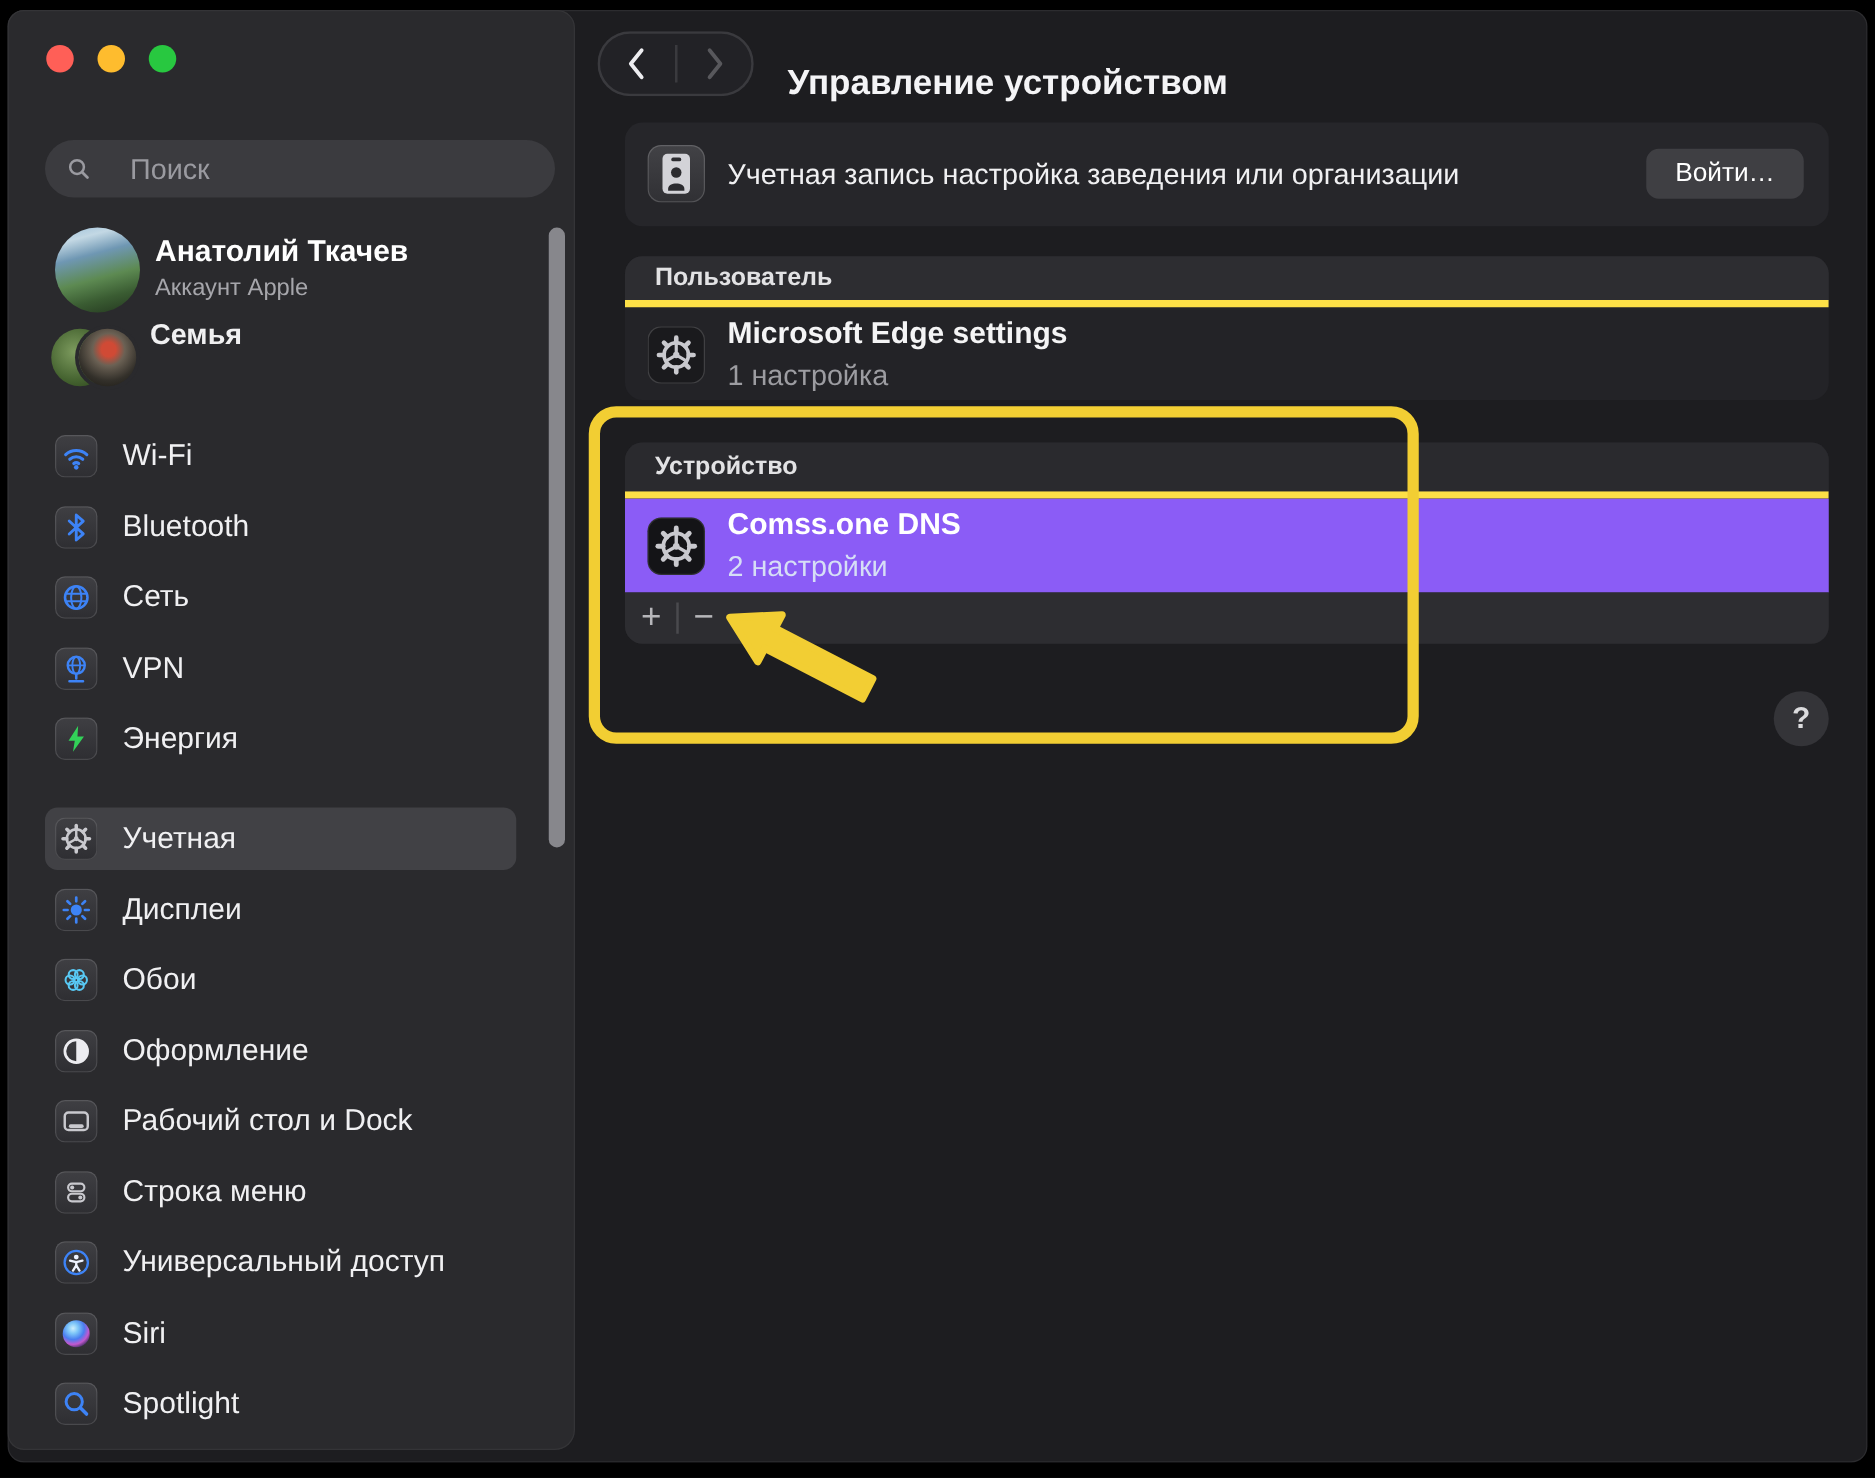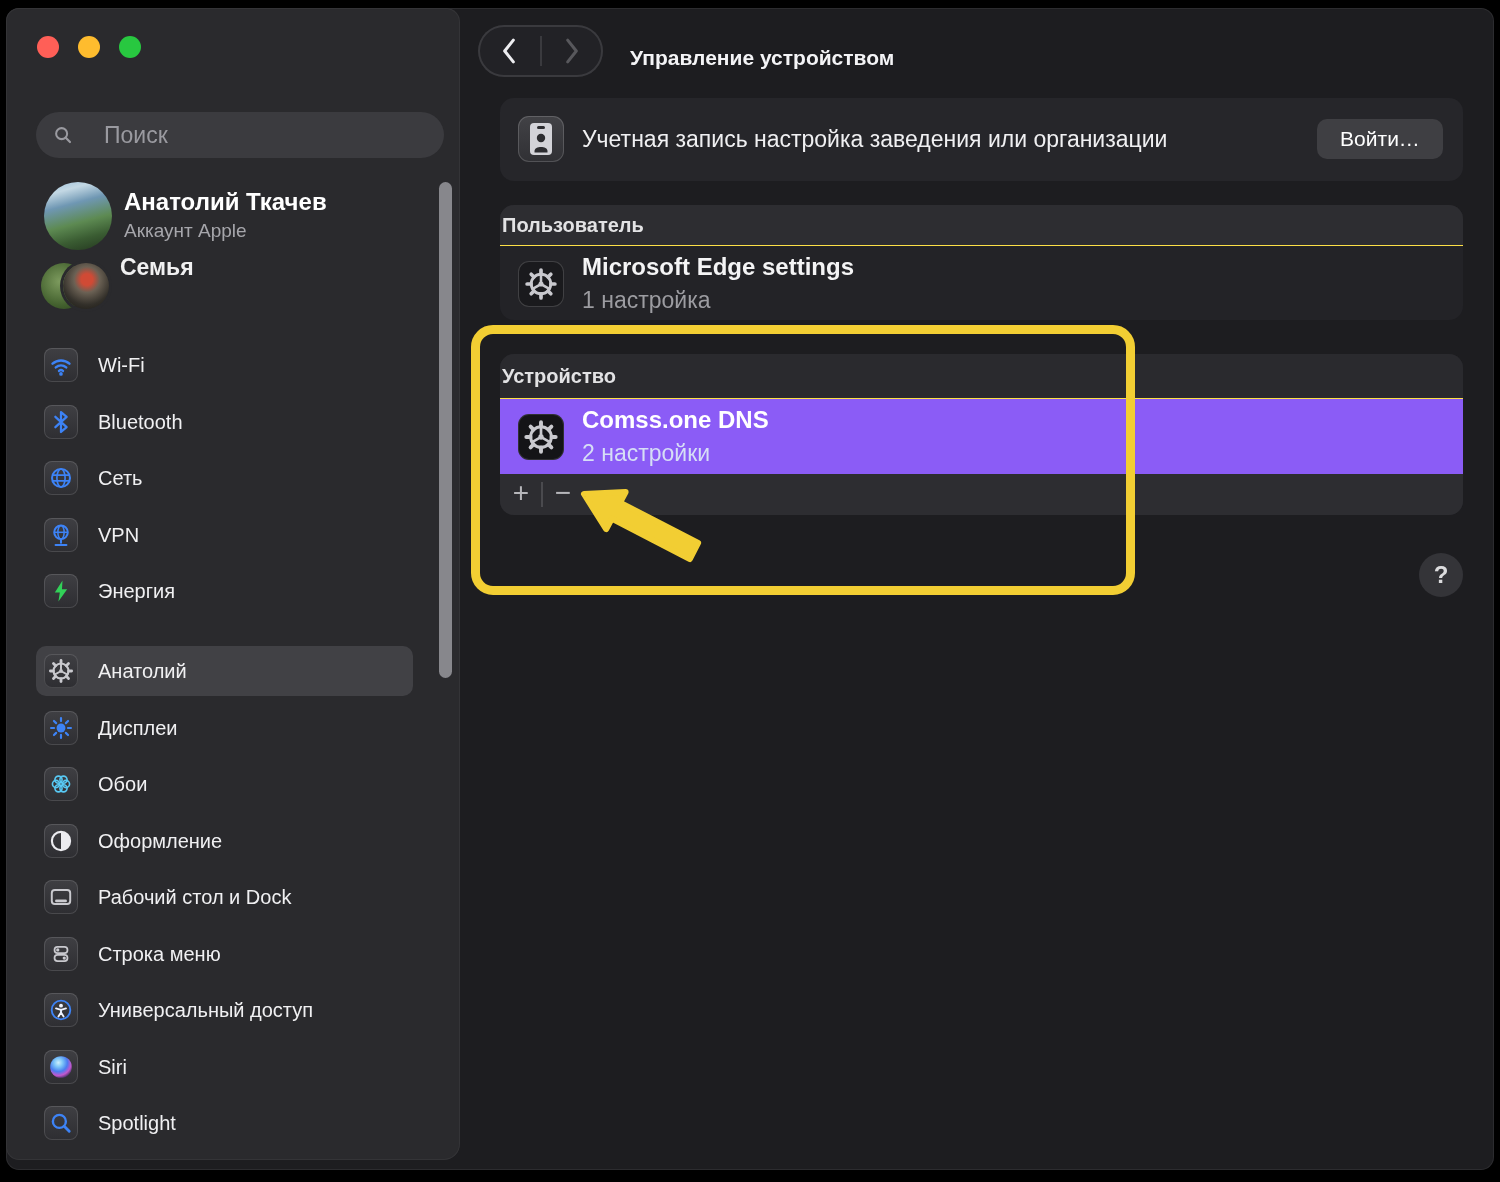--- a/index.html
+++ b/index.html
@@ -34,42 +34,42 @@
   .fam2{left:63px;top:263px;width:46px;height:46px;border-radius:50%;box-shadow:0 0 0 3px #2a2a2d;
         background:radial-gradient(circle at 52% 36%,#d04a35 0 15%,#6b6154 34%,#33302a 66%,#17150f 100%);}
   .famlabel{left:120px;top:256px;font-size:23px;font-weight:600;color:#f0f0f1;line-height:1;}
 
   
   .nav-item{position:absolute;left:36px;width:377px;height:50px;display:flex;align-items:center;
             gap:20px;padding-left:8px;box-sizing:border-box;border-radius:10px;}
   .nav-item.selected{background:#414145;}
   .tile{width:34px;height:34px;border-radius:8px;background:linear-gradient(180deg,#3f3f43,#2e2e32);
         box-shadow:inset 0 0 0 1px rgba(255,255,255,.13);display:flex;align-items:center;justify-content:center;flex:0 0 auto;}
-  .nav-label{font-size:20px;font-weight:500;color:#f0f0f2;line-height:1;white-space:nowrap;}
+  .nav-label{font-size:24px;font-weight:500;color:#f0f0f2;line-height:1;white-space:nowrap;}
   .glyph{display:block;}
   .ic-wifi,.ic-bluetooth,.ic-network,.ic-vpn,.ic-displays,.ic-accessibility,.ic-spotlight{color:#3d83f6;}
   .ic-energy{color:#32d158;} .ic-wallpaper{color:#58c9f4;} .ic-appearance{color:#ececf0;}
   .ic-desktop-dock,.ic-menu-bar,.ic-general{color:#c9c9ce;}
 
   .scroll-thumb{left:439px;top:182px;width:13px;height:496px;border-radius:7px;background:#98989d;opacity:.85;}
 
   
   .nav-pill{left:478px;top:25px;width:125px;height:52px;border-radius:27px;background:#222226;
             box-shadow:inset 0 0 0 2px #3a3a3e;display:flex;align-items:center;}
   .nav-pill .half{flex:1;height:100%;display:flex;align-items:center;justify-content:center;}
   .pill-div{width:2px;height:30px;background:#3a3a3e;}
-  .page-title{left:630px;top:33px;font-size:21px;font-weight:700;color:#f4f4f6;line-height:1;}
+  .page-title{left:630px;top:33px;font-size:28px;font-weight:700;color:#f4f4f6;line-height:1;}
 
   
   .card{left:500px;width:963px;border-radius:14px;background:#26262a;}
   .card-account{top:98px;height:83px;}
   .card-user{top:205px;height:115px;background:#232327;}
   .card-device{top:354px;height:161px;background:#232327;}
   .sec-head{position:absolute;left:0;top:0;width:100%;height:41px;background:#2d2d31;border-radius:14px 14px 0 0;
-            display:flex;align-items:center;box-sizing:border-box;padding-left:2px;border-bottom:1px solid #fde047;}
+            display:flex;align-items:center;box-sizing:border-box;padding-left:24px;border-bottom:6px solid #fde047;}
   .sec-head span{font-size:20px;font-weight:600;color:#e2e2e4;}
   .row-tile{width:46px;height:46px;border-radius:11px;background:#1a1a1d;
             box-shadow:inset 0 0 0 1px rgba(255,255,255,.17);display:flex;align-items:center;justify-content:center;flex:0 0 auto;}
   .row-title{font-size:24px;font-weight:600;color:#f4f4f5;line-height:1;}
   .row-sub{font-size:23px;color:#9c9ca1;line-height:1;margin-top:10px;}
   .prow{position:absolute;left:0;width:100%;display:flex;align-items:center;gap:18px;box-sizing:border-box;padding-left:18px;}
   .acc-label{font-size:23px;color:#f0f0f2;}
   .signin-btn{position:absolute;left:817px;top:21px;width:126px;height:40px;border-radius:10px;background:#3f3f43;
               border:none;color:#fff;font:21px "Liberation Sans",sans-serif;cursor:default;}
   .user-row{top:42px;height:73px;}
@@ -288,21 +288,21 @@
           </svg>
         </span>
         <span class="nav-label">Энергия</span>
       </div>
       <div class="nav-item selected" style="top: 646px;">
         <span class="tile">
           <svg class="glyph ic-general" width="26" height="26" viewBox="0 0 24 24">
             <use href="#sym-gear-icon"></use>
           </svg>
         </span>
-        <span class="nav-label">Анатолий</span>
+        <span class="nav-label">Учетная</span>
       </div>
       <div class="nav-item" style="top: 702.5px;">
         <span class="tile">
           <svg class="glyph ic-displays" width="26" height="26" viewBox="0 0 24 24">
             <use href="#sym-sun-icon"></use>
           </svg>
         </span>
         <span class="nav-label">Дисплеи</span>
       </div>
       <div class="nav-item" style="top: 759px;">

